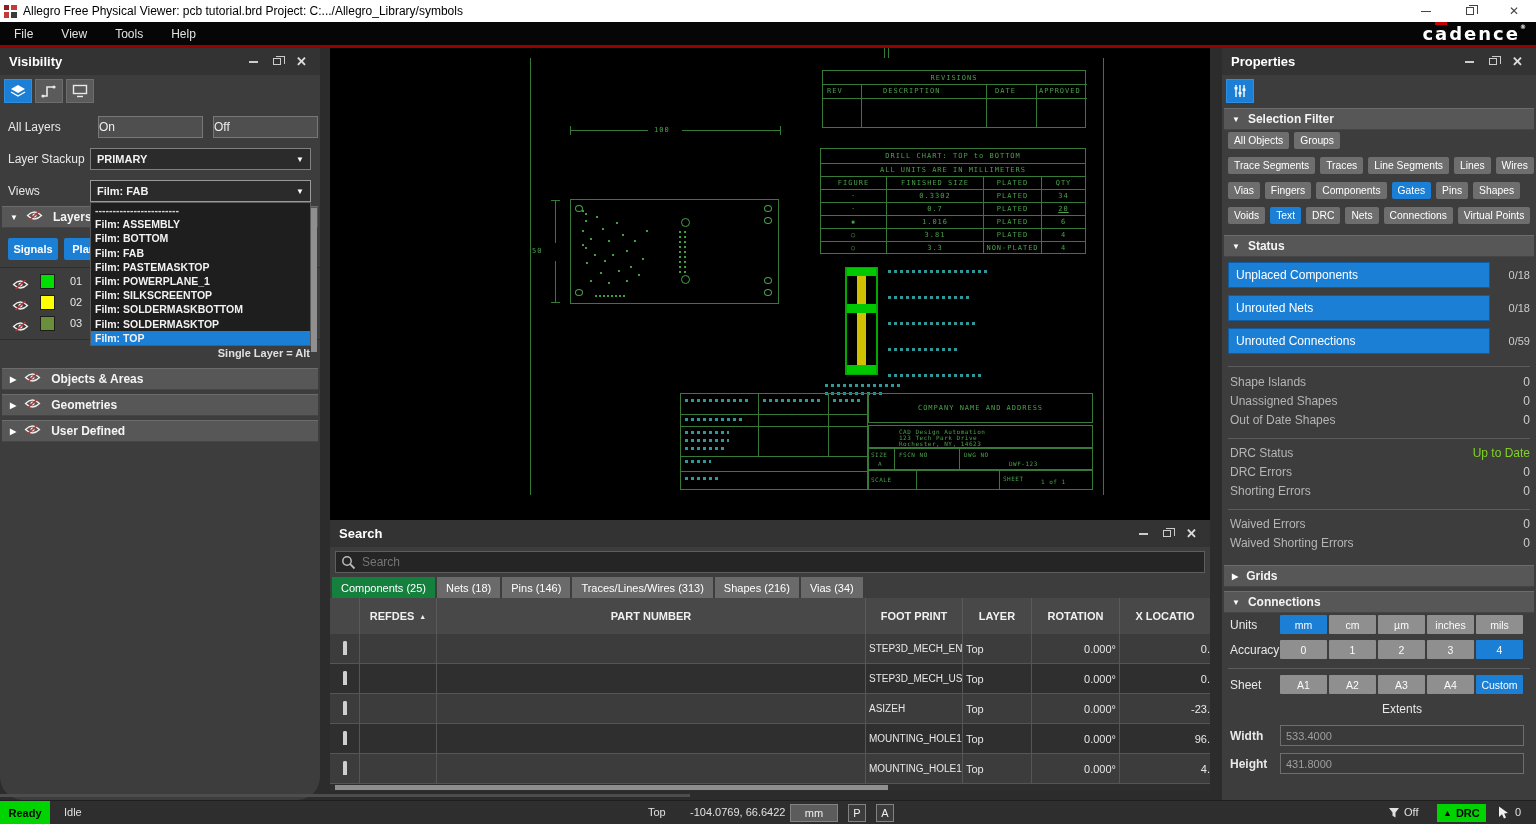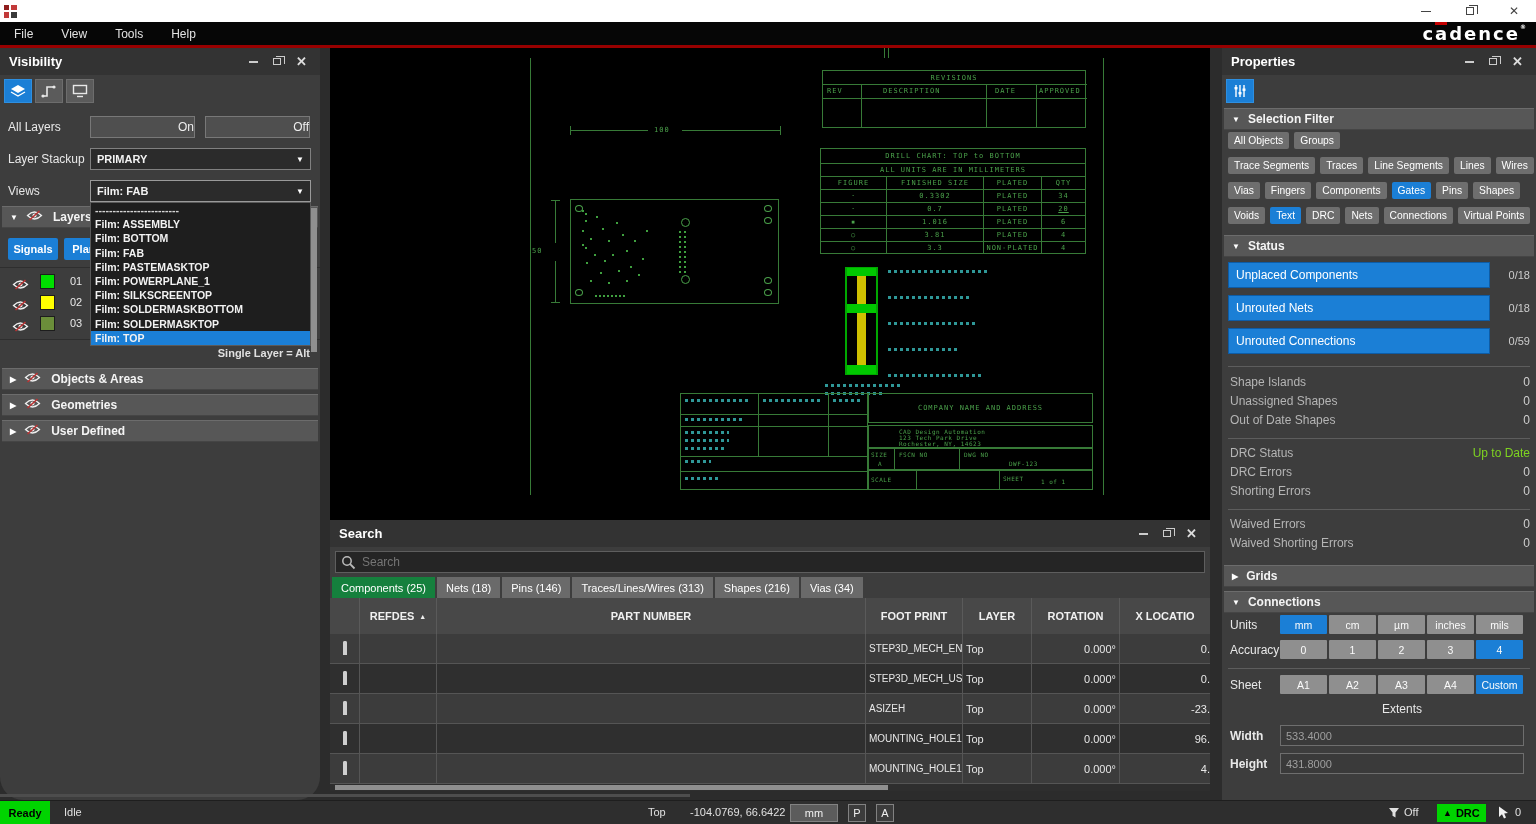--- a/index.html
+++ b/index.html
@@ -33,21 +33,21 @@
 .panel-ctrls { margin-left:auto; display:flex; gap:15px; align-items:center; color:#ccc; padding-right:4px; }
 .pmin { width:9px; height:2px; background:#ccc; }
 .prestore { width:8px; height:7px; border:1px solid #ccc; position:relative; }
 .prestore::before { content:""; position:absolute; top:-3px; left:2px; width:8px; height:7px; border-top:1px solid #ccc; border-right:1px solid #ccc; }
 .pclose { font-size:13px; line-height:1; color:#ddd; }
 
 .toolbtn { position:absolute; width:28px; height:24px; background:#5b5b5b; border:1px solid #6d6d6d; display:flex; align-items:center; justify-content:center; }
 .toolbtn.active { background:#1b7fd6; border-color:#2e8fe0; }
 
 .row-label { font-size:12px; color:#e8e8e8; }
-.btn { background:#4f4f4f; border:1px solid #787878; color:#eee; font-size:12px; display:flex; align-items:center; justify-content:flex-end; }
+.btn { background:#4f4f4f; border:1px solid #787878; color:#eee; font-size:12px; display:flex; align-items:center; justify-content:flex-start;margin-left:8px; }
 .select { background:#2b2b2b; border:1px solid #808080; color:#f2f2f2; font-size:11px; font-weight:bold; display:flex; align-items:center; padding:0 6px; }
 .select .arrow { margin-left:auto; font-size:8px; color:#fff; }
 
 .dropdown { position:absolute; left:90px; top:154px; width:221px; height:144px; background:#1e1e1e; border:1px solid #5a5a5a; z-index:20; font-size:10.5px; font-weight:bold; color:#f2f2f2; }
 .dd-item { height:14.2px; line-height:14.2px; padding-left:4px; white-space:nowrap; overflow:hidden; }
 .dd-item.sep { color:#d5d5d5; }
 .dd-item.selected { background:#1b7fd6; }
 
 .secbar { position:absolute; left:2px; width:316px; height:22px; background:#575757; border-top:1px solid #6c6c6c; border-bottom:1px solid #454545; display:flex; align-items:center; font-size:12px; font-weight:bold; color:#f4f4f4; }
 .tri { font-size:8px; color:#fff; margin:0 8px 0 8px; }
@@ -114,20 +114,21 @@
 </head>
 <body>
 
 <div class="titlebar">
   <span class="appicon">
     <i style="left:0;top:0;width:5px;height:5px;background:#8f1d1d;"></i>
     <i style="left:7px;top:0;width:6px;height:5px;background:#c23a3a;"></i>
     <i style="left:0;top:7px;width:5px;height:6px;background:#c23a3a;"></i>
     <i style="left:7px;top:7px;width:6px;height:6px;background:#3a3a3a;"></i>
   </span>
+  <span>Allegro Free Physical Viewer: pcb tutorial.brd  Project: C:.../Allegro_Library/symbols</span>
   <span class="win-controls">
     <span class="win-btn">
         <span class="glyph-min"></span>
       </span>
     <span class="win-btn">
         <span class="glyph-restore"></span>
       </span>
     <span class="win-btn">
         <span class="glyph-close">✕</span>
       </span>

